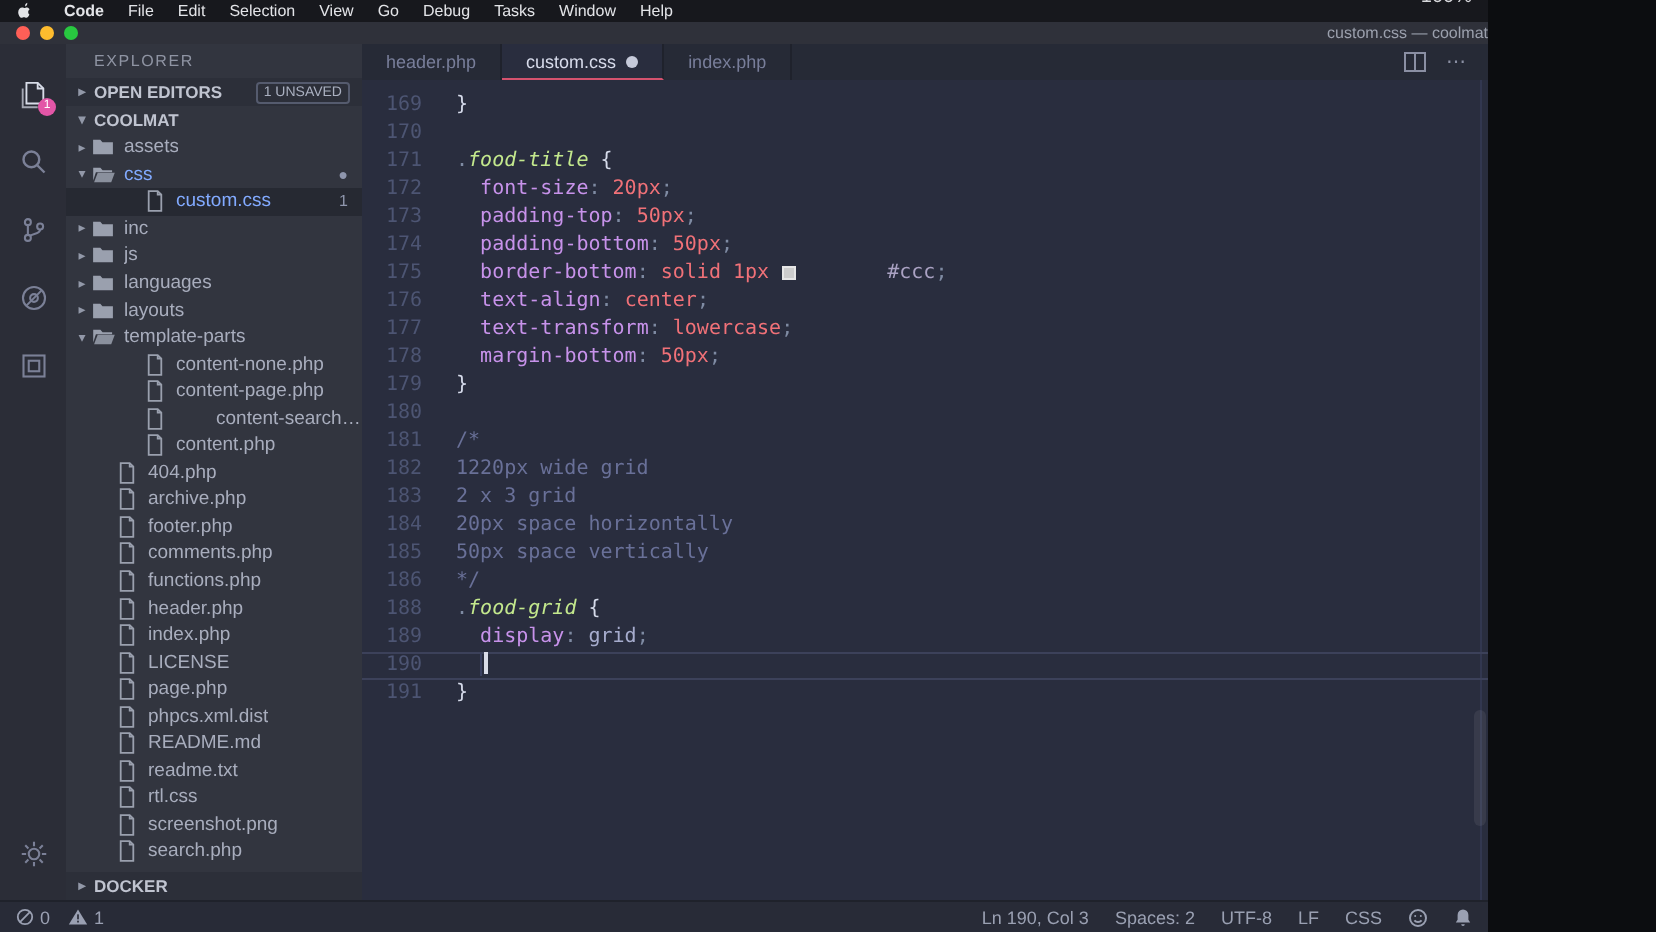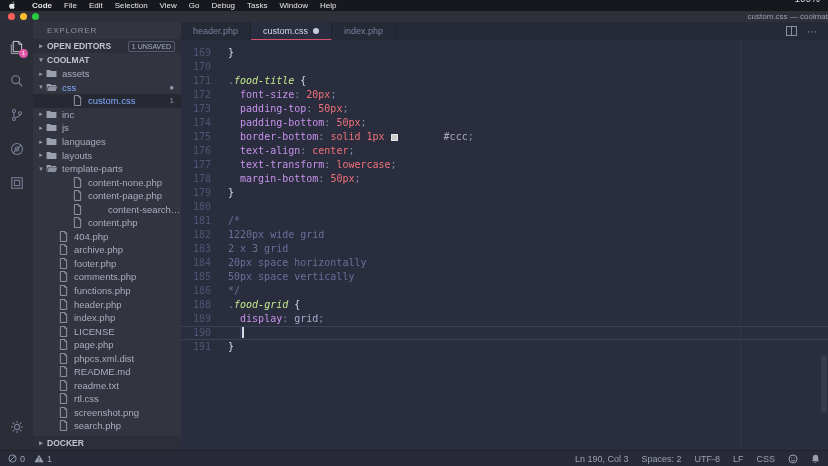--- a/index.html
+++ b/index.html
@@ -1,18 +1,18 @@
 <!DOCTYPE html>
 <html style="--editor-bg: #292d3e; --sidebar-bg: #32353f; --activitybar-bg: #2b2d37; --tabbar-bg: #262a36; --titlebar-bg: #2f313a; --menubar-bg: #17181d; --statusbar-bg: #282b37; --section-bg: #2c2f39; --accent-pink: #d4526e; --badge-pink: #e356a7; --modified-blue: #82aaff;"><head>
 <meta charset="utf-8">
 <style>
   * { margin:0; padding:0; box-sizing:border-box; }
   html,body { background:#0c0d10; }
   .screen {
-    position:relative; width:828px; height:466px; overflow:hidden;
+    position:relative; width:744px; height:466px; overflow:hidden;
     font-family:"Liberation Sans", sans-serif;
     background:var(--editor-bg,#292d3e);
     -webkit-font-smoothing:antialiased;
   }
   
   .menubar{height:11px;background:var(--menubar-bg,#17181d);display:flex;align-items:center;
     padding:0 8px;color:#e3e4e8;font-size:8px;gap:0;}
   .menubar .apple{margin-right:10px;display:flex;align-items:center;}
   .menu-item{padding:0 6px;white-space:nowrap;}
   .menu-item.first{font-weight:bold;}

